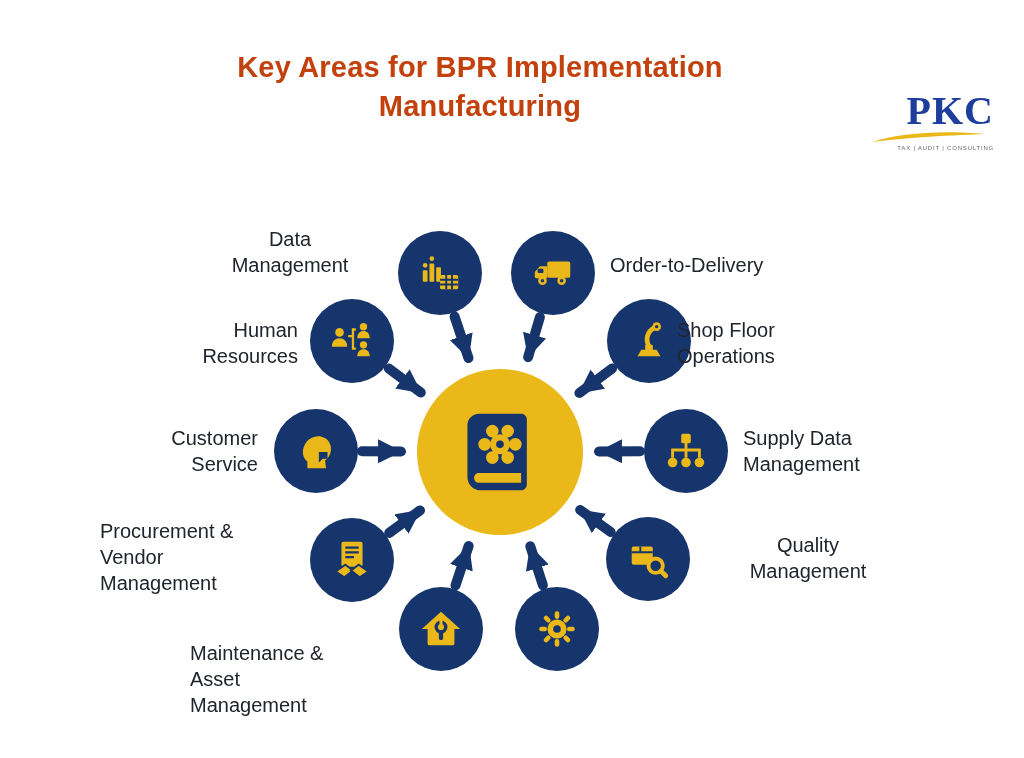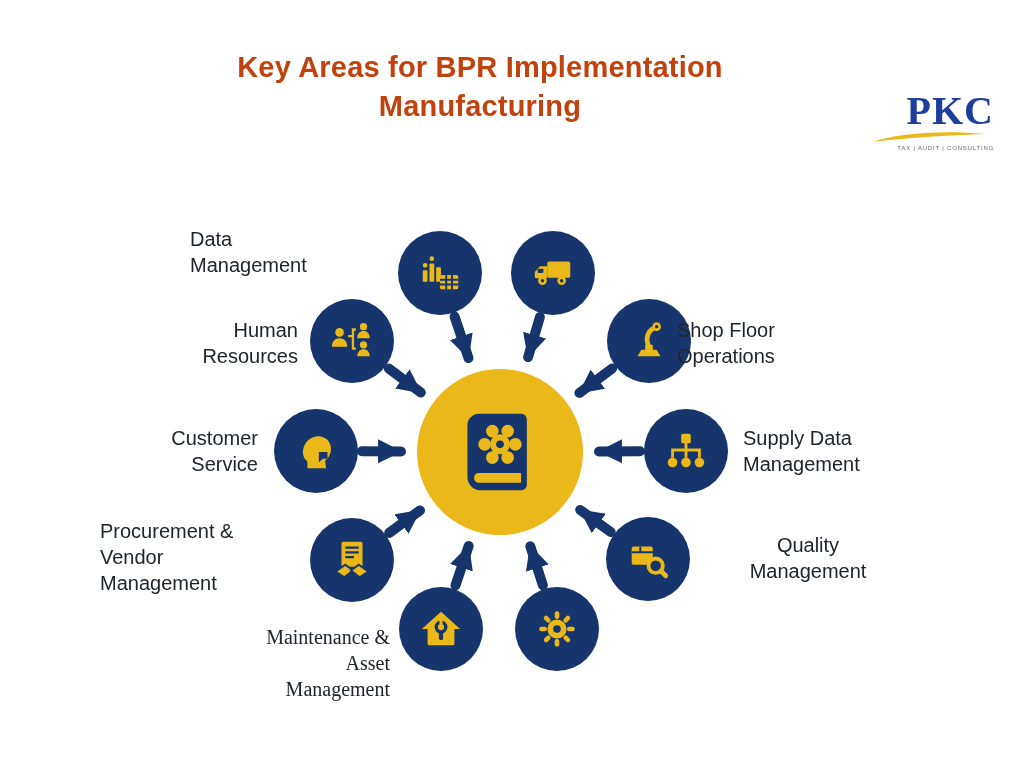--- a/index.html
+++ b/index.html
@@ -42,27 +42,27 @@
   .n1{left:398px;top:231px;} .n2{left:511px;top:231px;}
   .n3{left:607px;top:299px;} .n4{left:644px;top:409px;}
   .n5{left:606px;top:517px;} .n6{left:515px;top:587px;}
   .n7{left:399px;top:587px;} .n8{left:310px;top:518px;}
   .n9{left:274px;top:409px;} .n10{left:310px;top:299px;}
 
   .node-label{
     position:absolute;font-size:20px;line-height:26px;color:var(--text);
     white-space:pre-line;
   }
-  .l1{left:190px;width:200px;top:226px;text-align:left;}
+  .l1{left:190px;width:200px;top:226px;text-align:center;}
   .l2{left:610px;width:230px;top:252px;text-align:left;}
   .l3{left:677px;width:210px;top:317px;text-align:left;}
   .l4{left:743px;width:230px;top:425px;text-align:left;}
   .l5{left:703px;width:210px;top:532px;text-align:center;}
   .l6{left:610px;width:230px;top:624px;text-align:left;}
-  .l7{left:190px;width:200px;top:624px;text-align:right;font-family:Liberation Serif, serif;}
+  .l7{left:190px;width:200px;top:640px;}
   .l8{left:100px;width:200px;top:518px;text-align:left;}
   .l9{left:58px;width:200px;top:425px;text-align:right;}
   .l10{left:98px;width:200px;top:317px;text-align:right;}
 </style>
 </head>
 <body>
 
 <div class="canvas">
 
   <div class="title">Key Areas for BPR Implementation
@@ -226,20 +226,21 @@
         <path d="M29.5 21 c0 -5 3 -7.5 6.5 -7.5 s6.5 2.5 6.5 7.5 z"></path>
         <circle cx="36" cy="28" r="3.8"></circle>
         <path d="M29.5 40 c0 -5 3 -7.5 6.5 -7.5 s6.5 2.5 6.5 7.5 z"></path>
       </g>
       <path d="M20 19 h5 v-7 h3 M25 19 v13 h3" stroke="currentColor" stroke-width="2.4" fill="none"></path>
     </svg>
   </div>
 
   <div class="node-label l1">Data
 Management</div>
+  <div class="node-label l2">Order-to-Delivery</div>
   <div class="node-label l3">Shop Floor
 Operations</div>
   <div class="node-label l4">Supply Data
 Management</div>
   <div class="node-label l5">Quality
 Management</div>
   <div class="node-label l7">Maintenance &amp;
 Asset
 Management</div>
   <div class="node-label l8">Procurement &amp;

